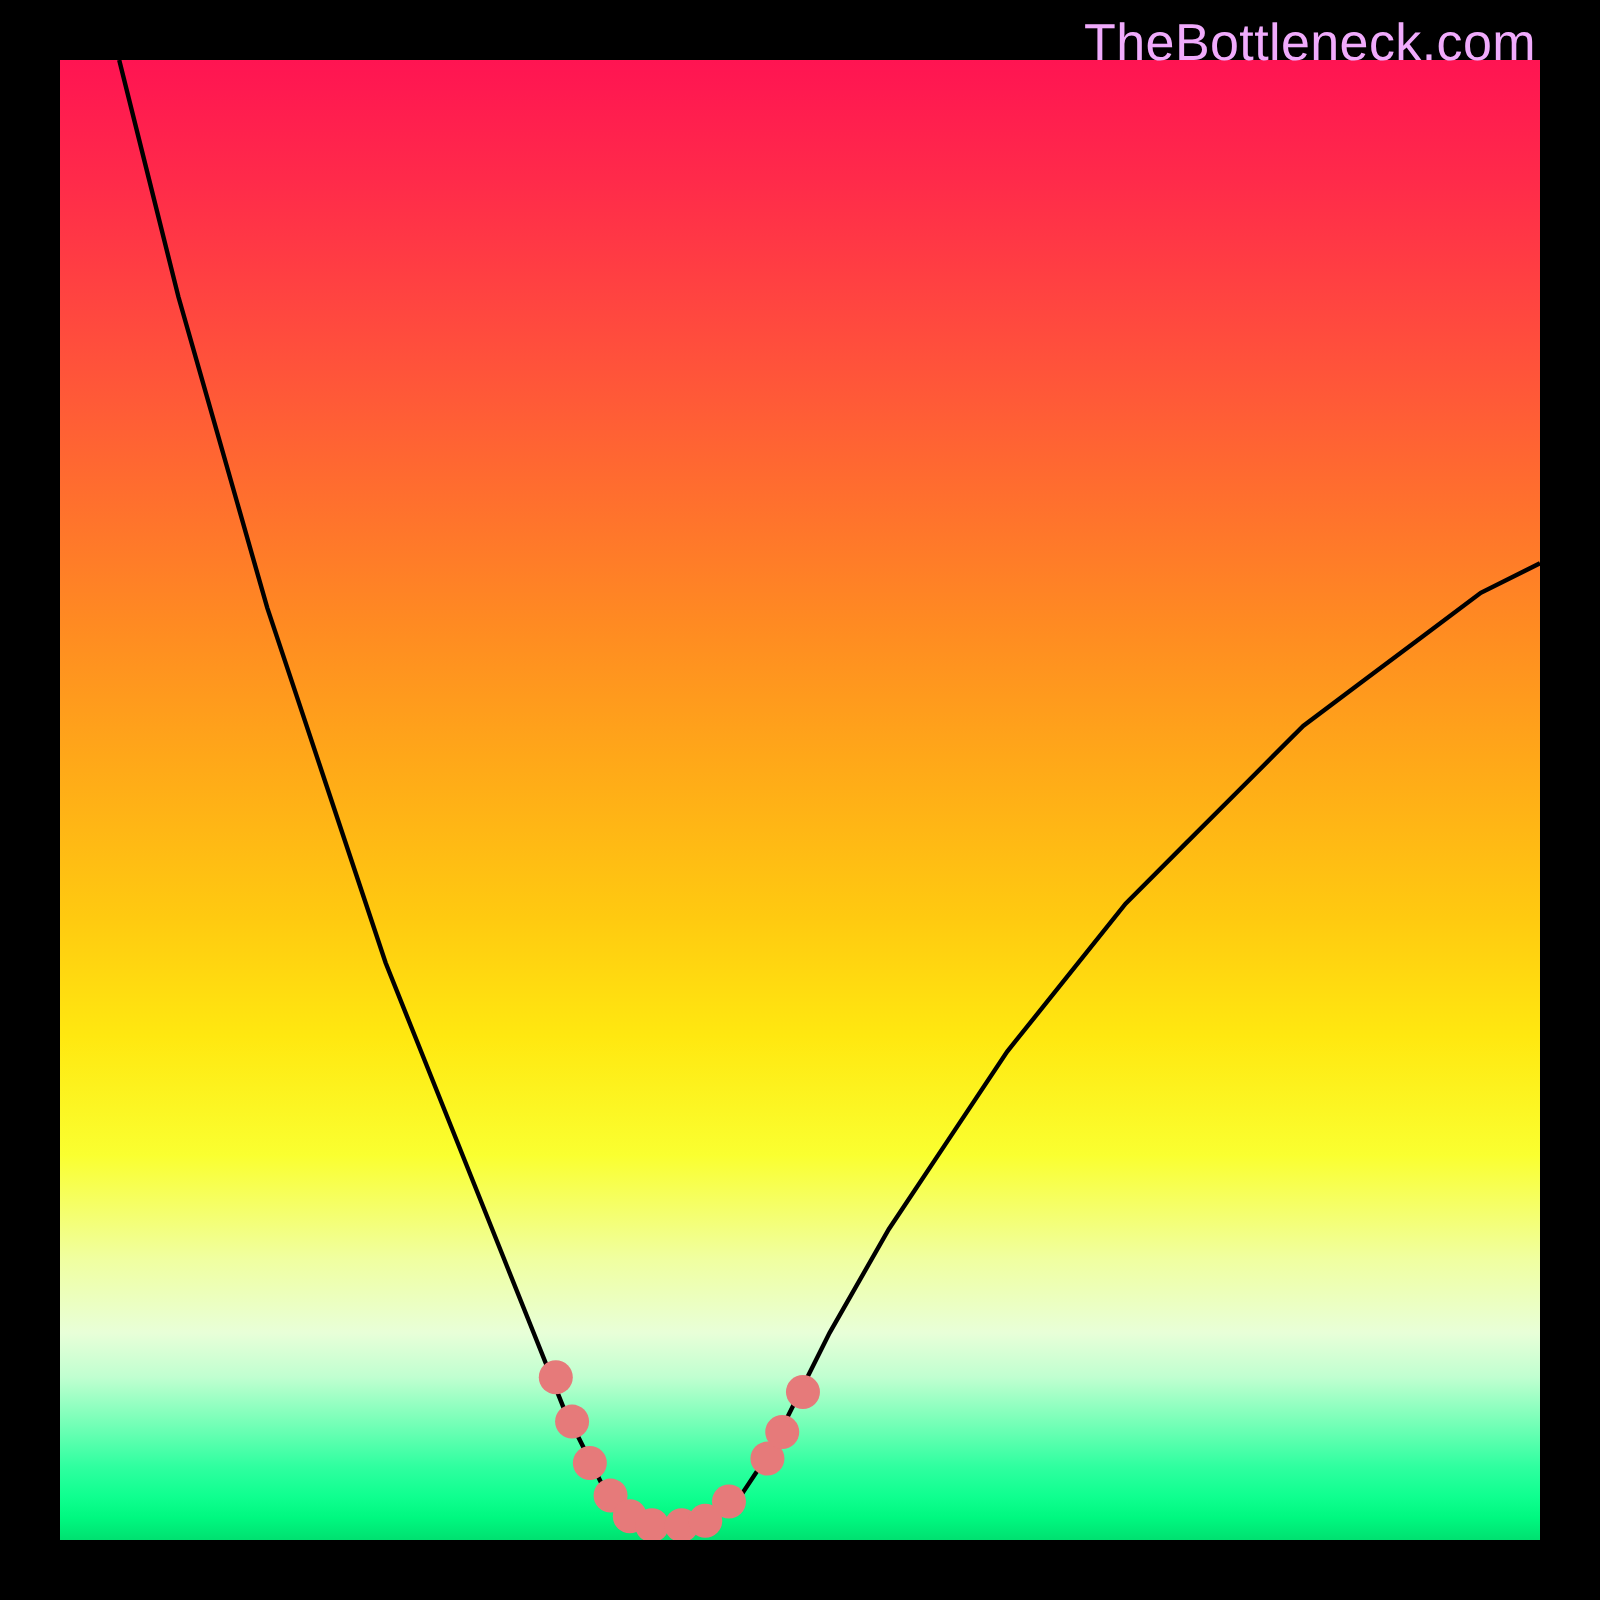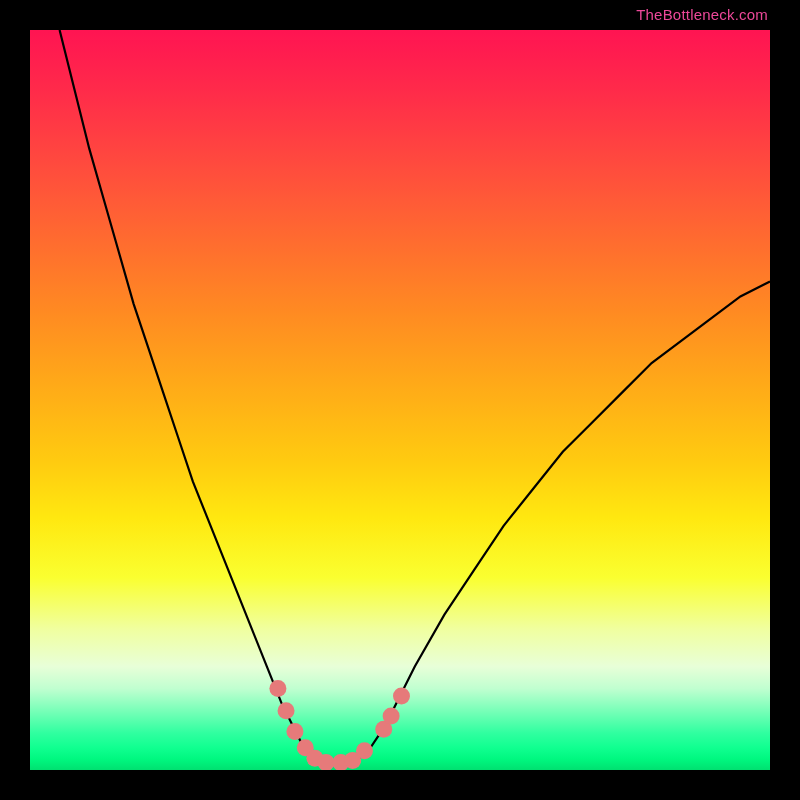--- a/index.html
+++ b/index.html
@@ -50,22 +50,22 @@
   }
 
   .curve-layer {
     position: absolute;
     top: 0; left: 0; width: 100%; height: 100%;
   }
 
   .watermark {
     position: absolute;
     top: 6px; right: 32px;
-    color: #ec4899;
-    font-size: 15px;
+    color: #f0abfc;
+    font-size: 26px;
     font-weight: 400;
     letter-spacing: 0.2px;
     user-select: none;
   }
 </style>
 </head>
 <body>
 
 <div class="frame">
 

